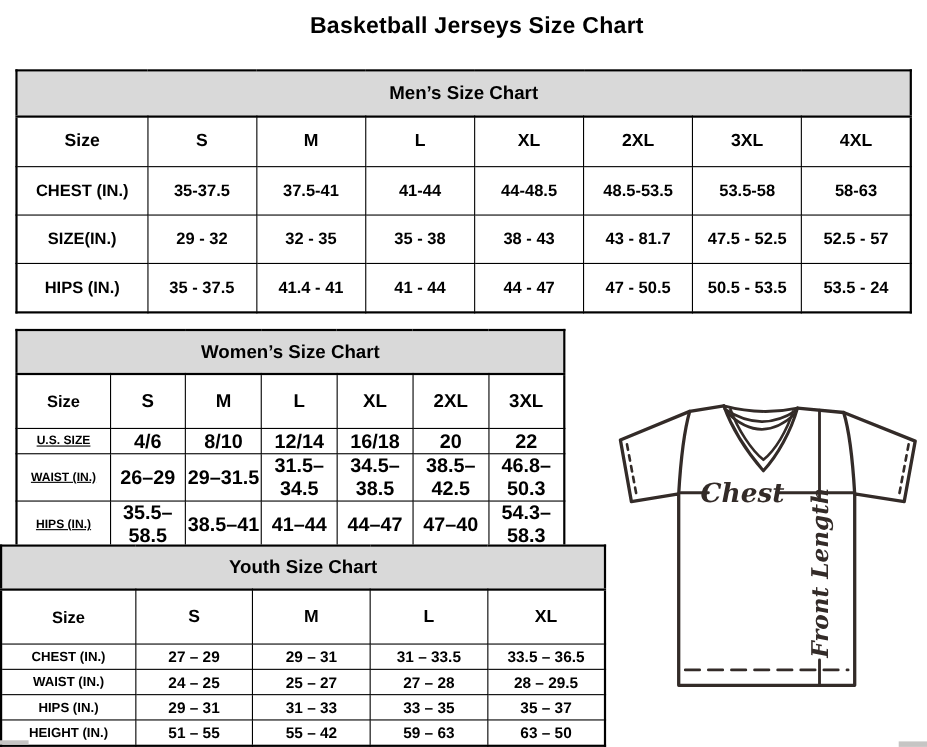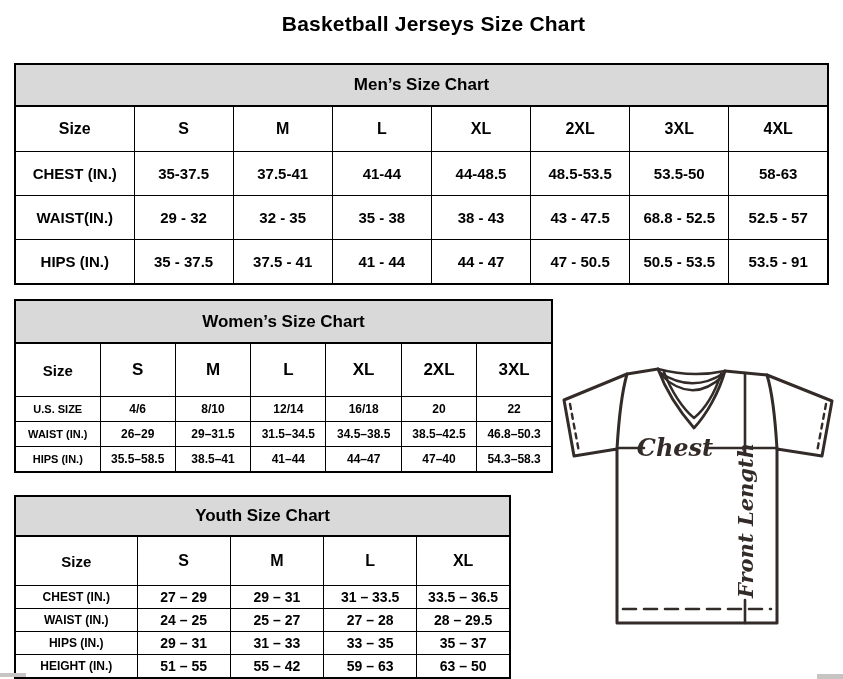--- a/index.html
+++ b/index.html
@@ -16,28 +16,28 @@
   table { border:2px solid #000; }
   th.band { background:#d9d9d9; font-size:17px; height:38px; border-bottom:2px solid #000; }
 
   
   .tbl-men { left:14px; top:63px; width:815px; height:214px; }
   .tbl-men th.band { height:40px; }
   .tbl-men tr.sizes td { height:44px; font-size:16px; }
   .tbl-men tr.data  td { height:43px; font-size:15px; }
 
   
-  .tbl-women { left:14px; top:299px; width:539px; height:174px; }
+  .tbl-women { left:14px; top:299px; width:500px; height:174px; }
   .tbl-women tr.sizes td { height:48px; font-size:17px; }
   .tbl-women tr.sizes td.szlab { font-size:15px; }
-  .tbl-women tr.data td { height:22px; font-size:12px; }
-  .tbl-women tr.data td.rowlab { font-size:11px; }
+  .tbl-women tr.data td { height:22px; font-size:18px; }
+  .tbl-women tr.data td.rowlab { font-size:11px;text-decoration:underline; }
 
   
-  .tbl-youth { left:14px; top:495px; width:497px; height:174px; }
+  .tbl-youth { left:0; top:495px; width:551px; height:174px; }
   .tbl-youth tr.sizes td { height:48px; font-size:16px; }
   .tbl-youth tr.sizes td.szlab { font-size:15px; }
   .tbl-youth tr.data td { height:22px; font-size:14px; }
   .tbl-youth tr.data td.rowlab { font-size:12px; }
 
   .jersey { position:absolute; left:555px; top:360px; }
   .jersey text {
     font-family:"DejaVu Serif", serif; font-style:italic; font-weight:bold;
     fill:#332b28;
   }
@@ -78,42 +78,42 @@
       <td>3XL</td>
       <td>4XL</td>
     </tr>
     <tr class="data">
       <td class="rowlab">CHEST (IN.)</td>
       <td>35-37.5</td>
       <td>37.5-41</td>
       <td>41-44</td>
       <td>44-48.5</td>
       <td>48.5-53.5</td>
-      <td>53.5-50</td>
+      <td>53.5-58</td>
       <td>58-63</td>
     </tr>
     <tr class="data">
-      <td class="rowlab">WAIST(IN.)</td>
+      <td class="rowlab">SIZE(IN.)</td>
       <td>29 - 32</td>
       <td>32 - 35</td>
       <td>35 - 38</td>
       <td>38 - 43</td>
-      <td>43 - 47.5</td>
-      <td>68.8 - 52.5</td>
+      <td>43 - 81.7</td>
+      <td>47.5 - 52.5</td>
       <td>52.5 - 57</td>
     </tr>
     <tr class="data">
       <td class="rowlab">HIPS (IN.)</td>
       <td>35 - 37.5</td>
-      <td>37.5 - 41</td>
+      <td>41.4 - 41</td>
       <td>41 - 44</td>
       <td>44 - 47</td>
       <td>47 - 50.5</td>
       <td>50.5 - 53.5</td>
-      <td>53.5 - 91</td>
+      <td>53.5 - 24</td>
     </tr>
   </tbody>
     </table>
 
   <table class="tbl-women">
     <colgroup>
       <col style="width:85px">
         <col>
         <col>
         <col>

